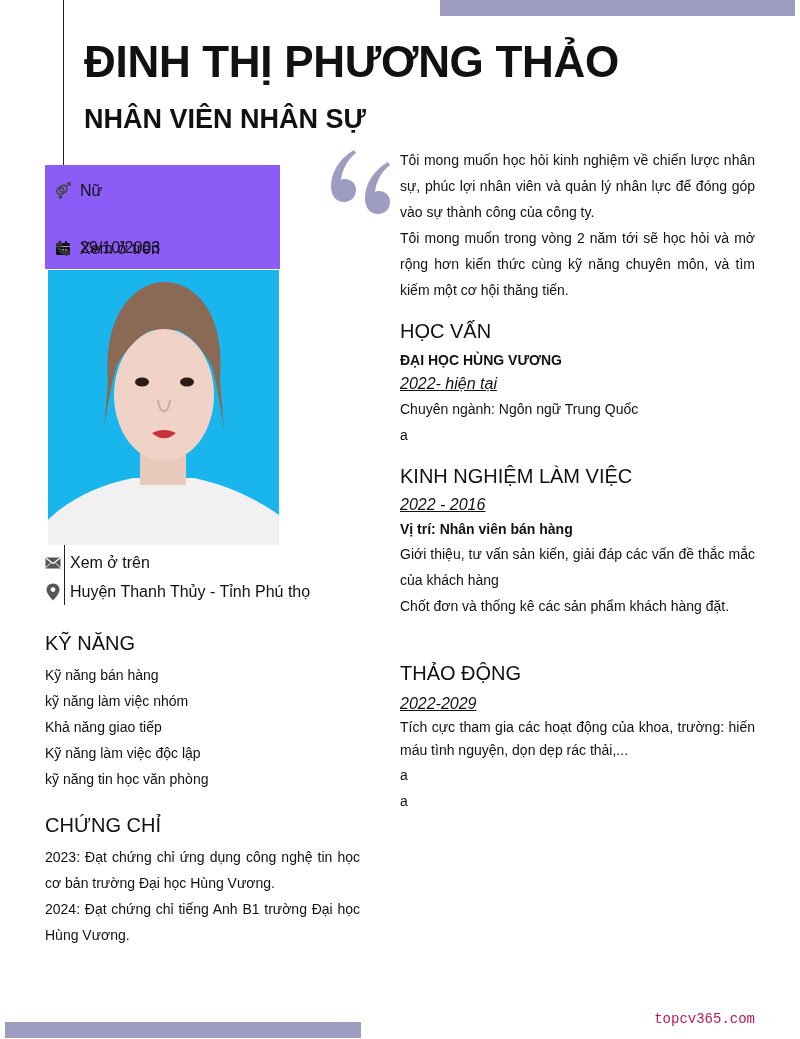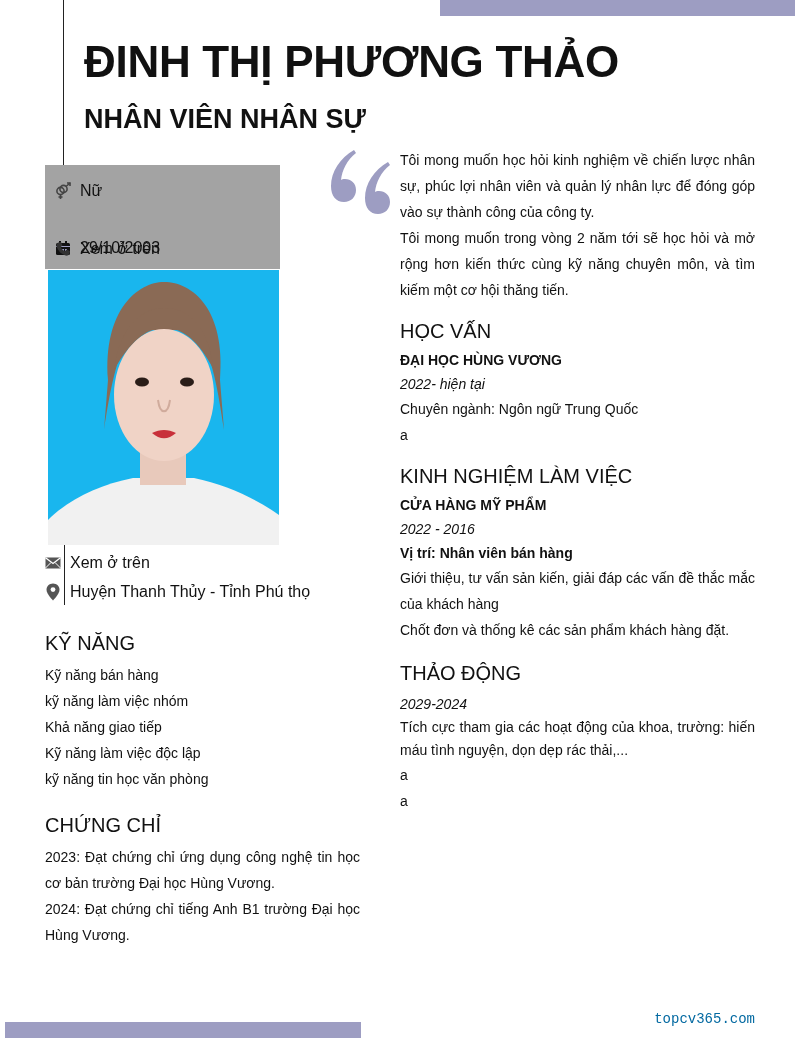--- a/index.html
+++ b/index.html
@@ -8,39 +8,39 @@
     background: #ffffff; color: #111;
     font-family: "Liberation Sans", "DejaVu Sans", sans-serif;
   }
   .abs { position: absolute; }
   .bar { background: #9d9dc2; }
   .vline { background: #222; width: 1px; }
 
   .name { left: 84px; top: 36px; font-size: 44px; font-weight: bold; letter-spacing: -0.3px; line-height: 52px; white-space: nowrap; }
   .role { left: 84px; top: 102px; font-size: 27px; font-weight: bold; line-height: 34px; white-space: nowrap; }
 
-  .info-box { left: 45px; top: 165px; width: 235px; height: 104px; background: #a3a3a3; }
+  .info-box { left: 45px; top: 165px; width: 235px; height: 104px; background: #8b5cf6; }
   .info-row { position: absolute; left: 0; height: 24px; display: flex; align-items: center; font-size: 16px; color: #111; }
   .info-row .ico { width: 18px; height: 18px; margin-left: 9px; margin-right: 8px; display: flex; align-items: center; justify-content: center; }
 
   .photo { left: 48px; top: 270px; width: 231px; height: 275px; background: #19b6ee; overflow: hidden; }
 
   .contact-row { position: absolute; left: 45px; display: flex; align-items: center; font-size: 16px; height: 24px; }
   .contact-row .ico { width: 16px; height: 16px; display: flex; align-items: center; justify-content: center; margin-right: 9px; }
 
   .sec-title { font-size: 20px; font-weight: normal; line-height: 26px; white-space: nowrap; }
   .body-text { font-size: 14px; line-height: 26px; }
   .just { text-align: justify; text-align-last: left; }
 
   .left-col { left: 45px; width: 315px; }
   .right-col { left: 400px; width: 355px; }
 
   .item-title { font-size: 14px; font-weight: bold; line-height: 24px; }
-  .item-date { font-size: 14px; font-style: italic; line-height: 24px; }
-  .footer { right: 45px; top: 1011px; font-family: "Liberation Mono", "DejaVu Sans Mono", monospace; font-size: 14px; color: #0369a1; }
+  .item-date { font-size: 16px; font-style: italic; line-height: 24px; text-decoration: underline; }
+  .footer { right: 45px; top: 1011px; font-family: "Liberation Mono", "DejaVu Sans Mono", monospace; font-size: 14px; color: #be185d; }
 </style>
 </head>
 <body>
 
 <div class="abs bar" style="left:440px; top:0; width:355px; height:16px;"></div>
 <div class="abs bar" style="left:5px; top:1022px; width:356px; height:16px;"></div>
 <div class="abs vline" style="left:63px; top:0; height:165px;"></div>
 <div class="abs vline" style="left:64px; top:545px; height:60px;"></div>
 
 <div class="abs name">ĐINH THỊ PHƯƠNG THẢO</div>
@@ -158,31 +158,30 @@
     <div class="item-title">ĐẠI HỌC HÙNG VƯƠNG</div>
     <div class="item-date">2022- hiện tại</div>
     <div class="body-text">Chuyên ngành: Ngôn ngữ Trung Quốc</div>
     <div class="body-text">a</div>
   </div>
 </div>
 
 <div class="abs right-col" style="top:463px;">
   <div class="sec-title">KINH NGHIỆM LÀM VIỆC</div>
   <div style="margin-top:4px;">
-    <div class="item-title">CỬA HÀNG MỸ PHẨM</div>
     <div class="item-date">2022 - 2016</div>
     <div class="item-title">Vị trí: Nhân viên bán hàng</div>
     <div class="body-text just">Giới thiệu, tư vấn sản kiến, giải đáp các vấn đề thắc mắc của khách hàng</div>
     <div class="body-text">Chốt đơn và thống kê các sản phẩm khách hàng đặt.</div>
   </div>
 </div>
 
 <div class="abs right-col" style="top:660px;">
   <div class="sec-title">THẢO ĐỘNG</div>
   <div style="margin-top:6px;">
-    <div class="item-date">2029-2024</div>
+    <div class="item-date">2022-2029</div>
     <div class="body-text just" style="line-height:23px;">Tích cực tham gia các hoạt động của khoa, trường: hiến máu tình nguyện, dọn dẹp rác thải,...</div>
     <div class="body-text">a</div>
     <div class="body-text">a</div>
   </div>
 </div>
 
 <div class="abs footer">topcv365.com</div>
 
 </body></html>

